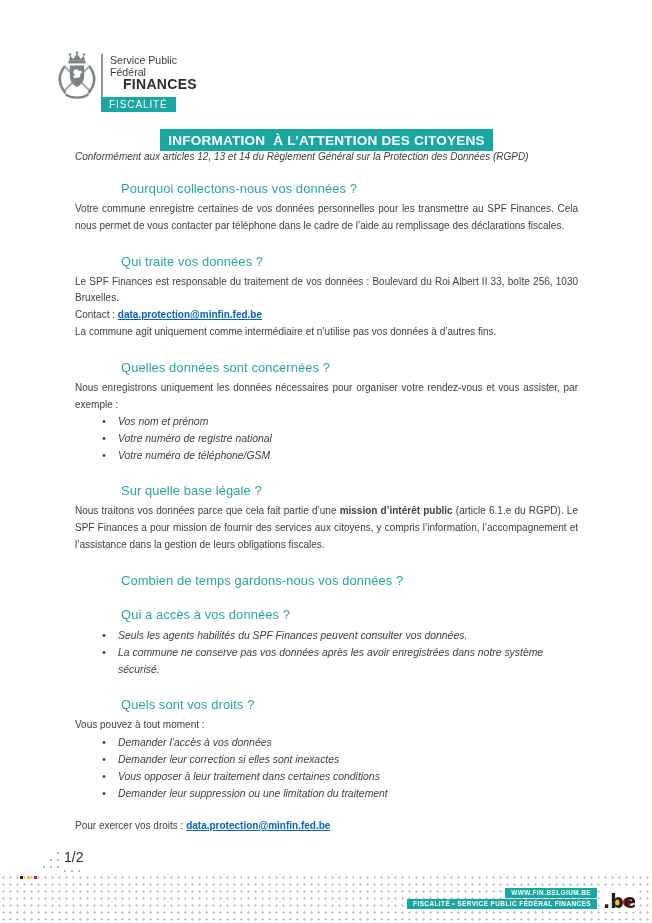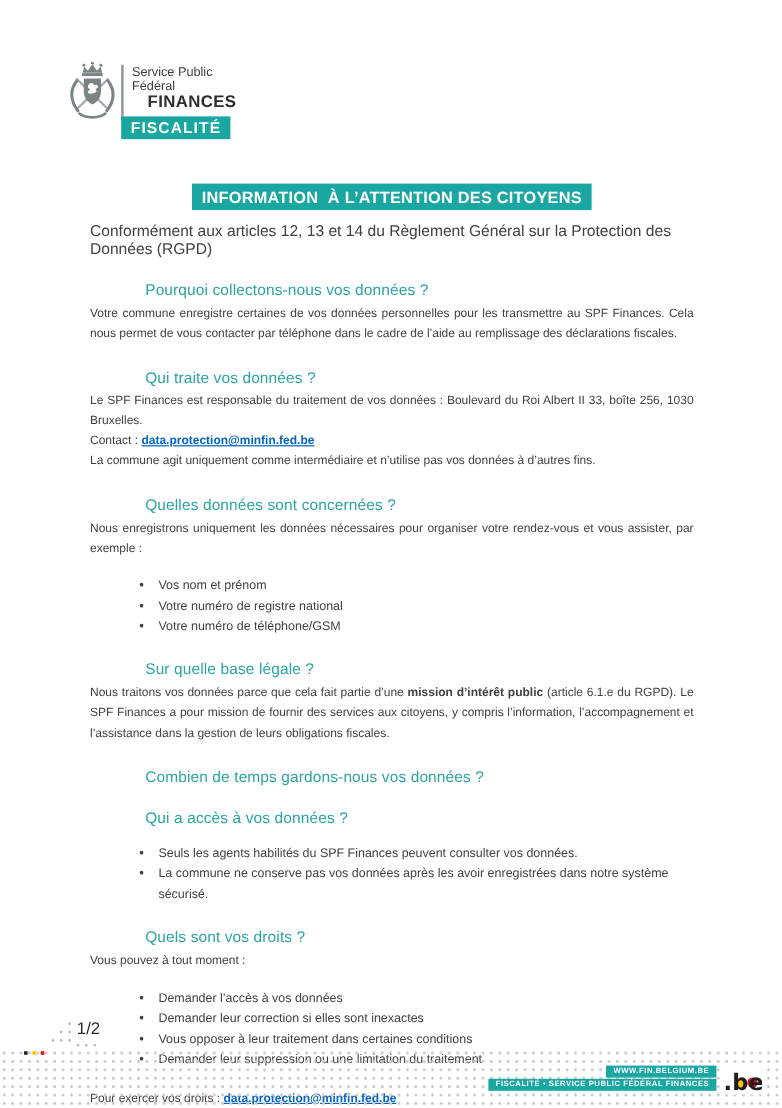--- a/index.html
+++ b/index.html
@@ -16,50 +16,49 @@
 
   
   .header { position: absolute; left: 56px; top: 51px; width: 260px; height: 62px; }
   .emblem { position: absolute; left: 0; top: 0; }
   .logo-divider { position: absolute; left: 45px; top: 3px; width: 2px; height: 46px; background:#8d9498; }
   .logo-text { position: absolute; left: 54px; top: 3px; font-size: 10.6px; line-height: 12px; color:#3c3c3b; }
   .logo-text .l3 { font-weight: bold; font-size: 14px; letter-spacing: .3px; color:#2d2d2c;padding-left:13px; }
   .badge {
     position: absolute; left: 45px; top: 46px;
     background: var(--teal); color:#fff;
-    font-size: 13px; font-weight: bold; letter-spacing: .9px;
+    font-size: 10px; font-weight: normal; letter-spacing: .9px;
     padding: 2px 8px 1.5px 8px;
   }
 
   
   .content { position: absolute; left: 75px; top: 129px; width: 503px; }
   .title-wrap { text-align: center; }
   .doc-title {
     display: inline-block;
     background: var(--teal); color: #ffffff;
     font-weight: bold; font-size: 13.6px; letter-spacing: .2px;
     padding: 4px 8px 3px 8px;
     white-space: pre;
-    margin-top: 24px;
   }
-  .subtitle { margin-top: 10px; font-size: 13px; color: var(--text); }
+  .subtitle { margin-top: 0; font-style: italic; font-size: 10px; color: var(--text); }
 
   .doc-section { margin-top: 19px; }
   .section-heading {
     margin: 12px 0 5px 46px;
     color: var(--teal-text);
     font-size: 12.9px; font-weight: 500; letter-spacing: .1px;
   }
   .paragraph { font-size: 10px; line-height: 16.8px; color: var(--text); }
   .paragraph.justify { text-align: justify; }
   .paragraph.space-before { margin-top: 16px; }
   .bold { font-weight: bold; }
   .email-link { color: var(--link); font-weight: bold; text-decoration: underline; cursor: pointer; }
 
-  .bullet-list { list-style: none; margin: 14px; padding-left: 43px; }
+  .bullet-list { list-style: none; margin: 0; padding-left: 43px; font-style: italic; }
   .bullet-item { position: relative; font-size: 10.4px; line-height: 17px; color: var(--text); }
   .bullet-item::before { content:"•"; position:absolute; left:-16px; top:0; font-size:11px; }
 
   
   .page-number { position: absolute; left: 64px; top: 849px; font-size: 14px; color:#2b2b2b; }
   .corner-dot { position: absolute; width: 2px; height: 2px; background:#b9b9b9; }
   .dots-band {
     position: absolute; left: 0; top: 874px; width: 652px; height: 49px;
     background-image: radial-gradient(var(--dot) 1px, transparent 1.35px);
     background-size: 7px 7px;

